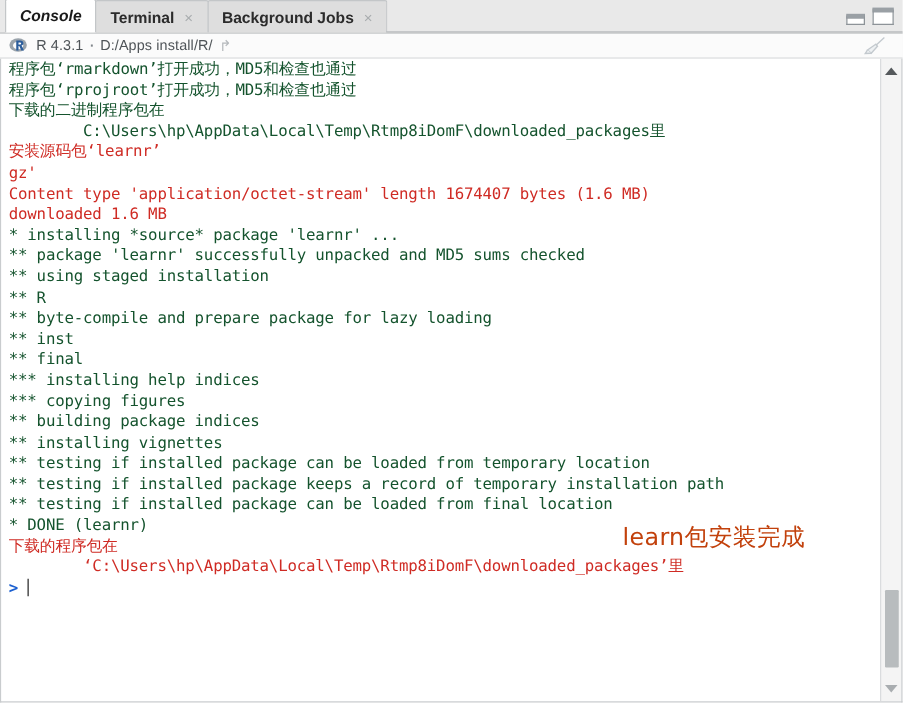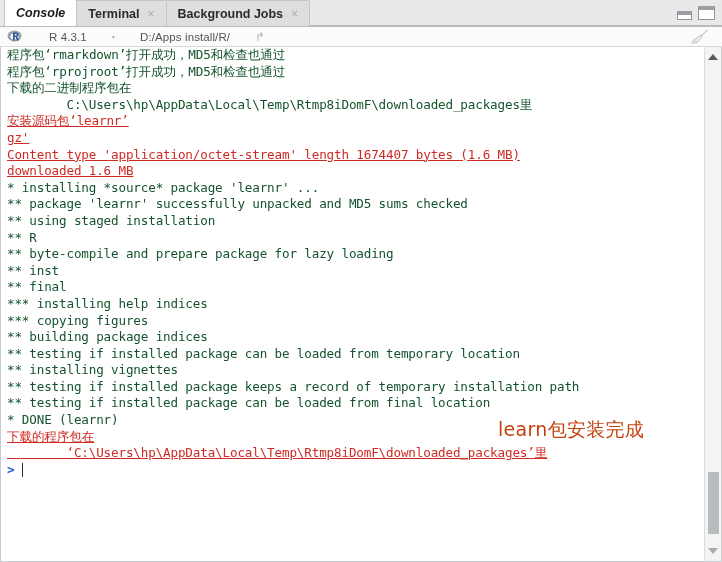--- a/index.html
+++ b/index.html
@@ -102,21 +102,20 @@
   
   .verbar {
     height: 20px;
     background: #fbfbfb;
     border-bottom: 1px solid #d6d8da;
     display: flex;
     align-items: center;
     padding-left: 7px;
     box-sizing: border-box;
     position: relative;
-    gap: 20px;
   }
   .rlogo {
     width: 15px;
     height: 15px;
     position: relative;
     margin-right: 7px;
     flex: none;
   }
   .rlogo svg { display: block; }
   .ver-text {
@@ -163,21 +162,21 @@
     box-sizing: border-box;
   }
   .cline {
     font-family: "DejaVu Sans Mono", "Liberation Mono", monospace;
     font-size: 12.6px;
     line-height: 16.6px;
     white-space: pre;
     color: #14532d;
     letter-spacing: -0.15px;
   }
-  .cline.red { color: #cf2b24; text-decoration: underline; }
+  .cline.red { color: #cf2b24; }
   .cline.blank { color: transparent; }
   .prompt-line {
     display: flex;
     align-items: center;
     font-family: "DejaVu Sans Mono", "Liberation Mono", monospace;
     font-size: 12.6px;
     line-height: 16.6px;
   }
   .prompt-sym { color: #1a5fd0; font-weight: bold; }
   .caret {
@@ -315,22 +314,22 @@
         <div class="cline">* installing *source* package 'learnr' ...</div>
         <div class="cline">** package 'learnr' successfully unpacked and MD5 sums checked</div>
         <div class="cline">** using staged installation</div>
         <div class="cline">** R</div>
         <div class="cline">** byte-compile and prepare package for lazy loading</div>
         <div class="cline">** inst</div>
         <div class="cline">** final</div>
         <div class="cline">*** installing help indices</div>
         <div class="cline">*** copying figures</div>
         <div class="cline">** building package indices</div>
+        <div class="cline">** installing vignettes</div>
         <div class="cline">** testing if installed package can be loaded from temporary location</div>
-        <div class="cline">** installing vignettes</div>
         <div class="cline">** testing if installed package keeps a record of temporary installation path</div>
         <div class="cline">** testing if installed package can be loaded from final location</div>
         <div class="cline">* DONE (learnr)</div>
         <div class="cline blank"></div>
         <div class="cline red">下载的程序包在</div>
         <div class="cline red">        ‘C:\Users\hp\AppData\Local\Temp\Rtmp8iDomF\downloaded_packages’里</div>
         <div class="prompt-line">
         <span class="prompt-sym">&gt;</span>
         <span class="caret"></span>
       </div>

